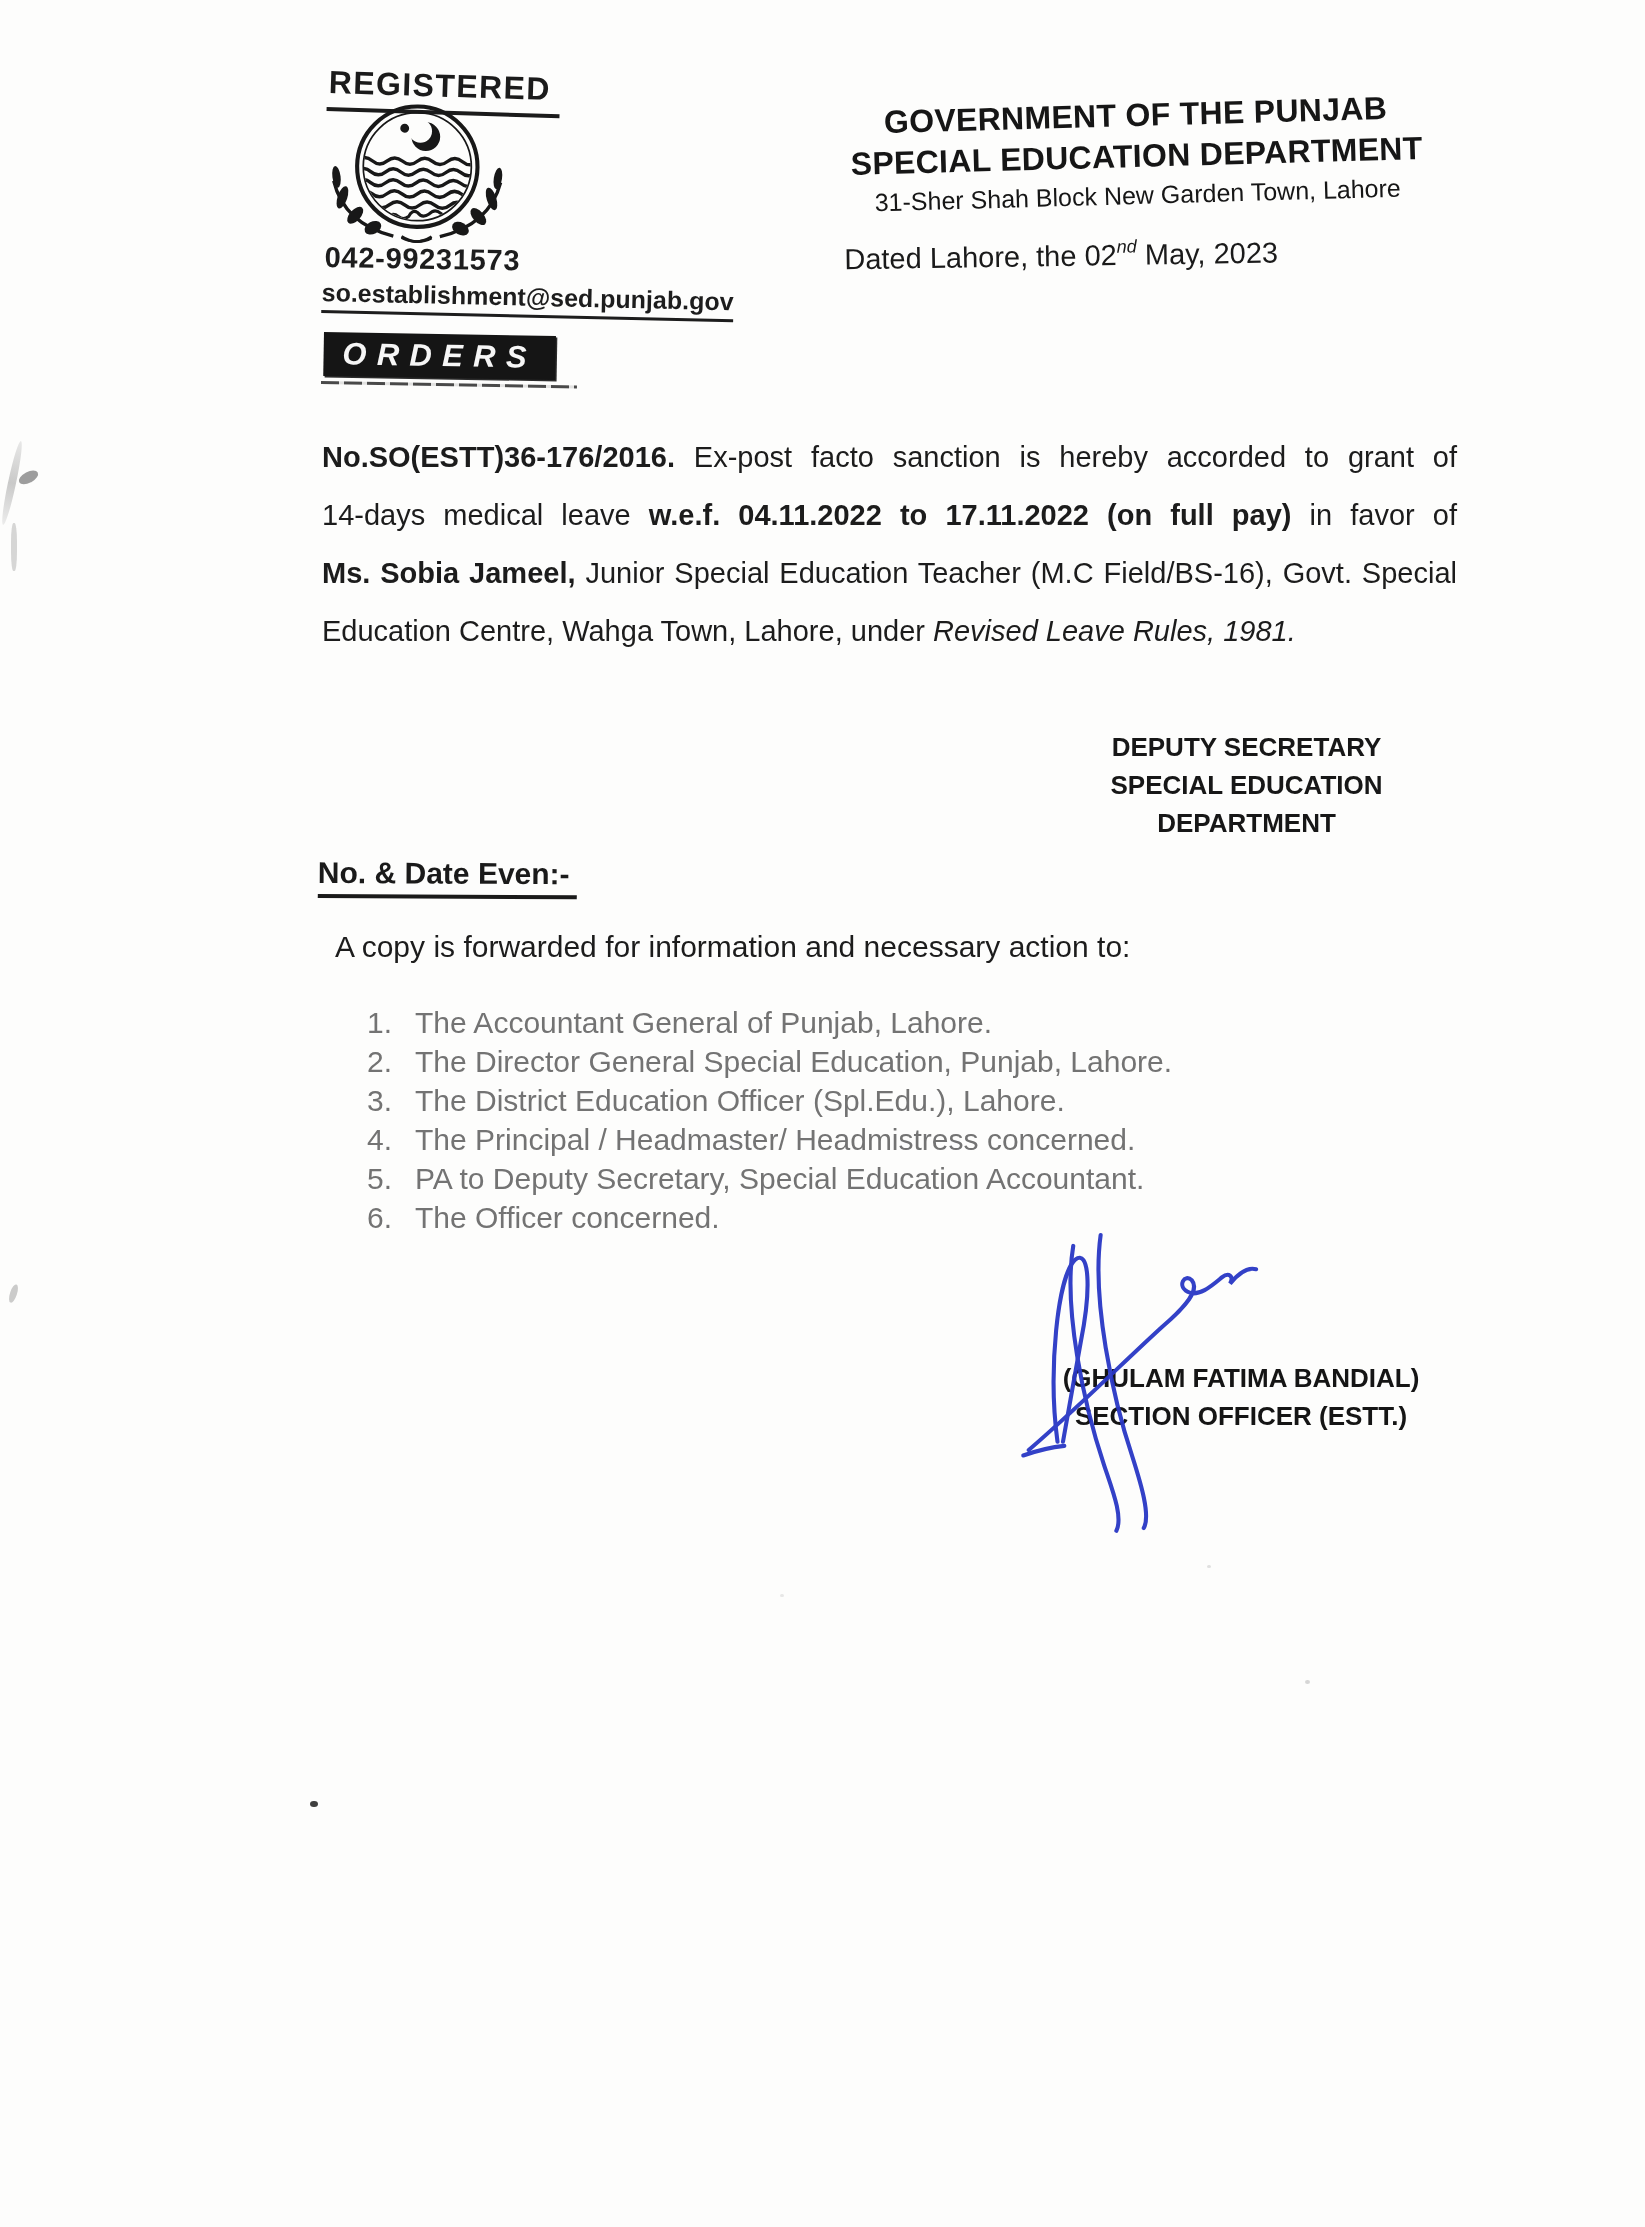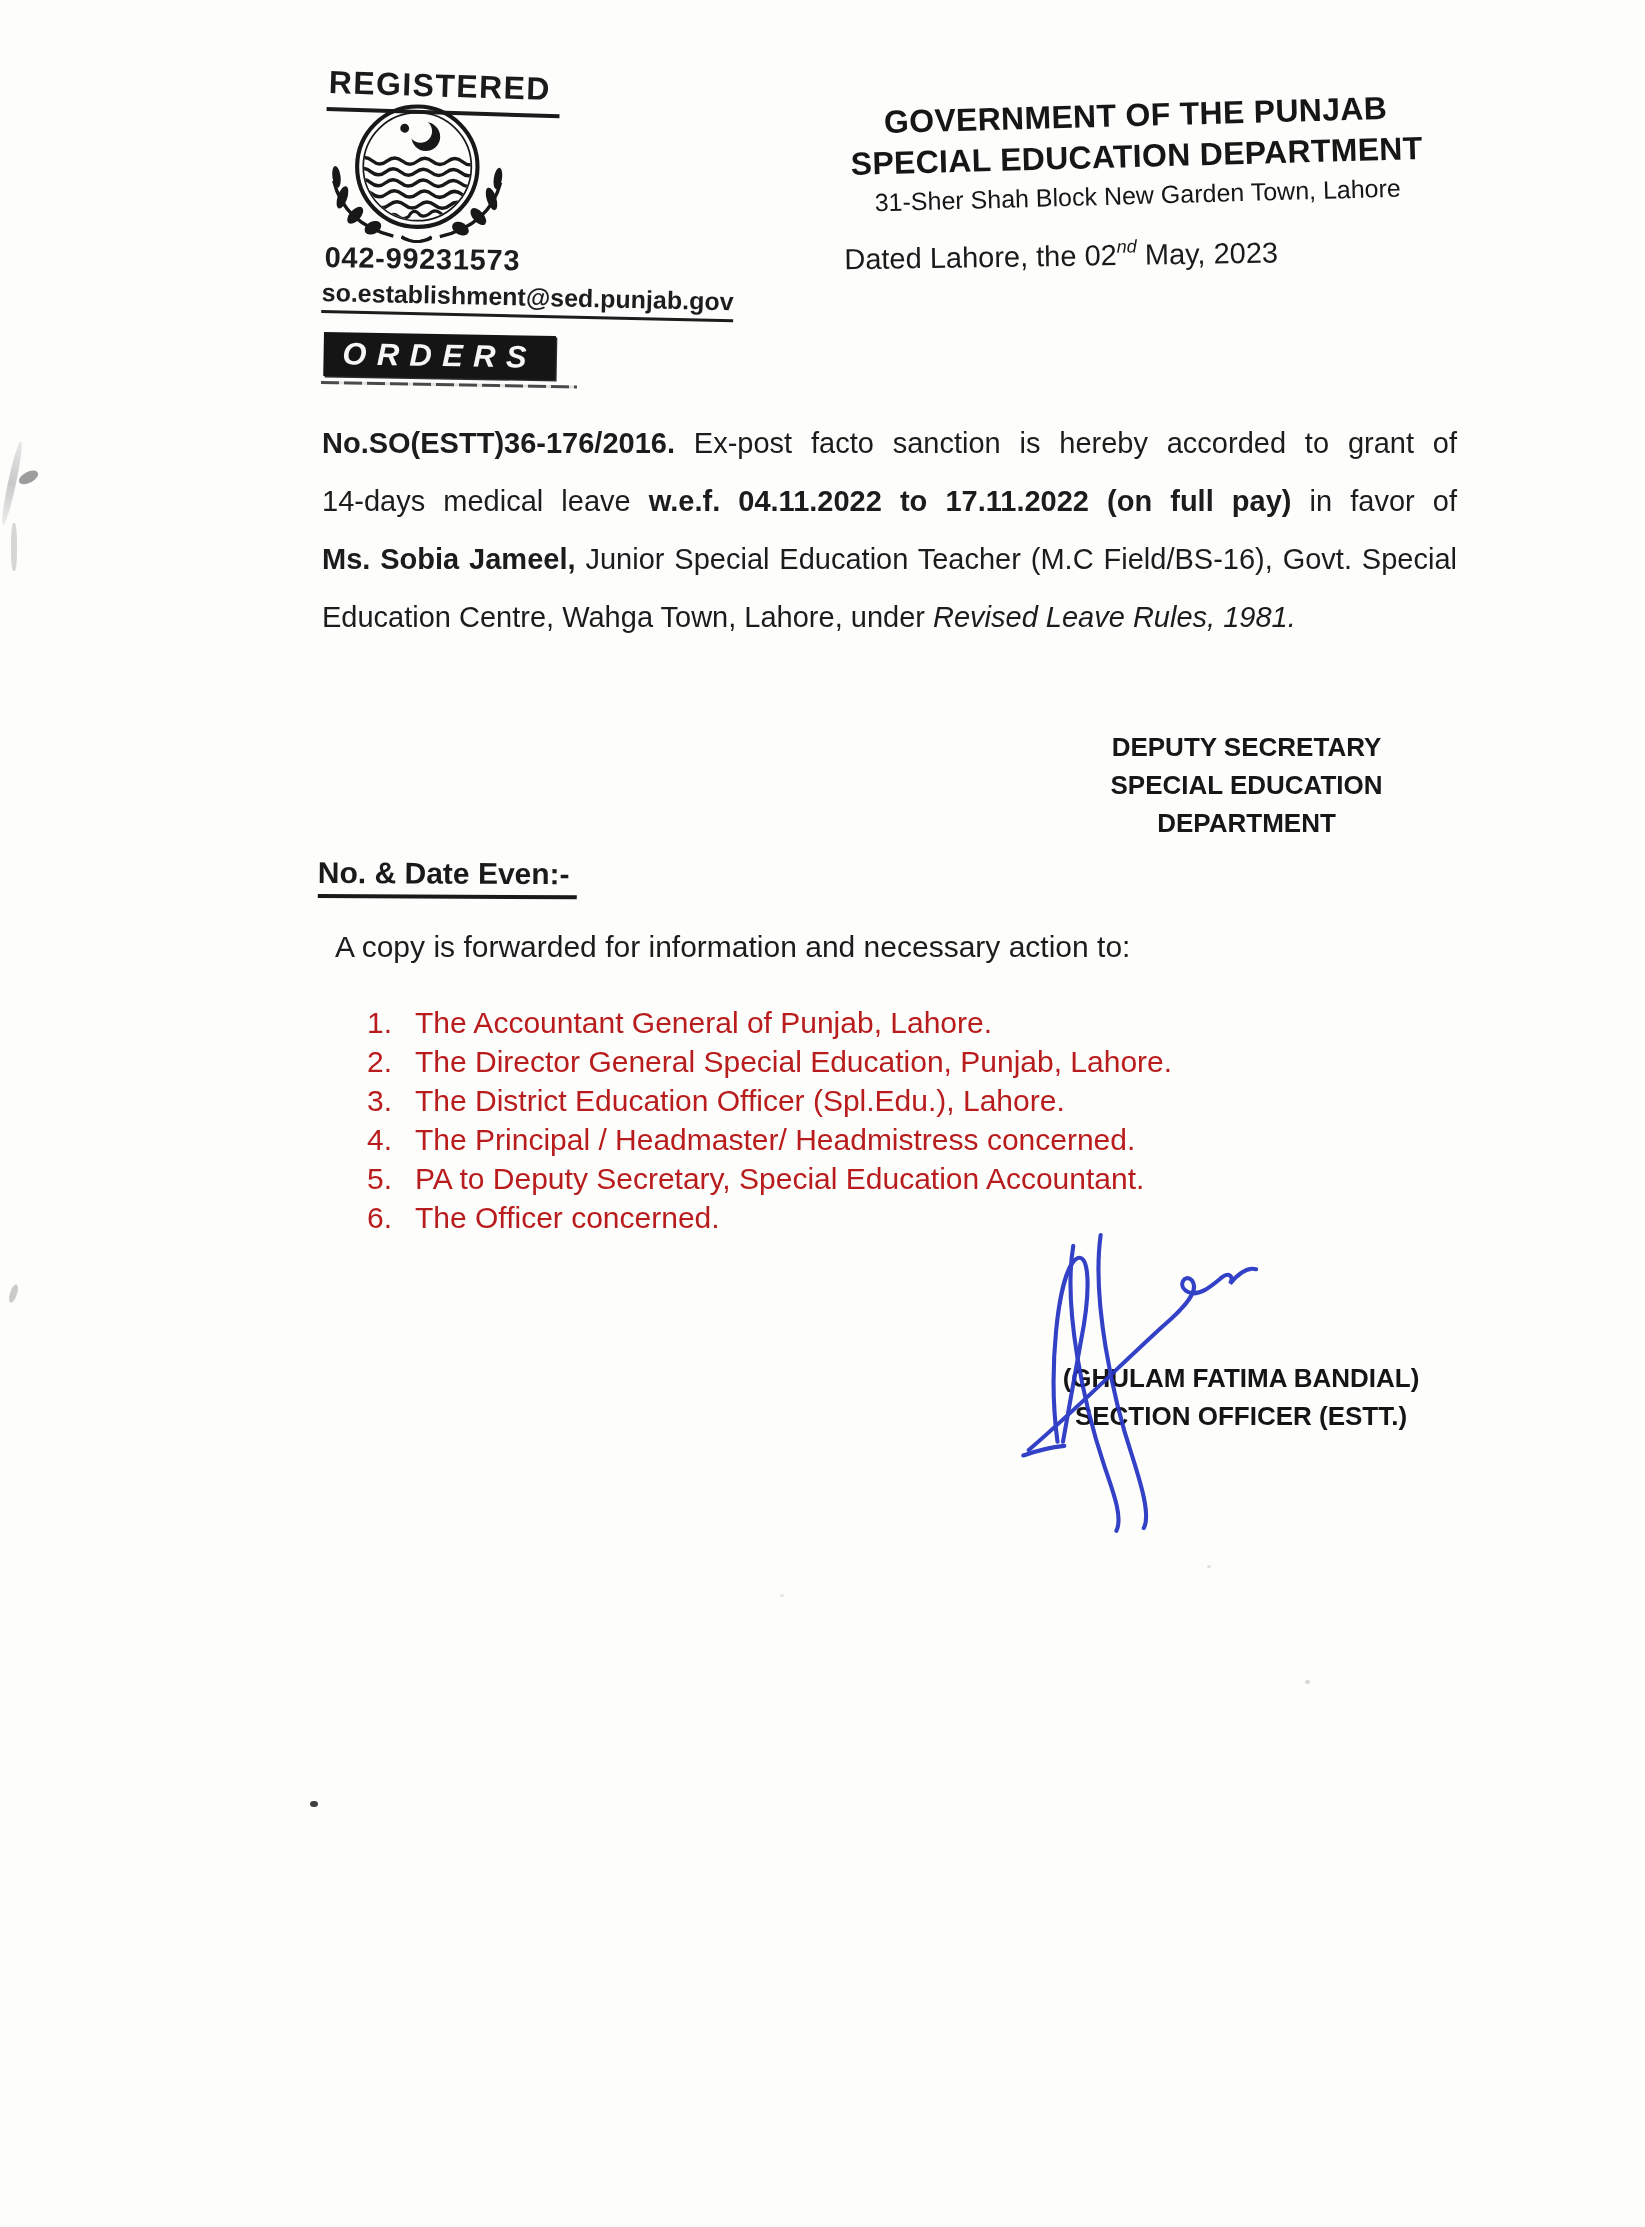--- a/index.html
+++ b/index.html
@@ -52,21 +52,21 @@
     transform:rotate(1deg); transform-origin:left top;
     box-shadow:1.4px 1.4px 0 #2c2c2c;
   }
   .orders-underline{
     position:absolute; left:321px; top:381px; width:256px; height:2.7px;
     background:repeating-linear-gradient(90deg,#2a2a2a 0 18px,rgba(42,42,42,.15) 18px 23px);
     transform:rotate(1deg); transform-origin:left top; opacity:.85;
   }
   
   .para{
-    position:absolute; left:322px; top:414px; width:1135px;
+    position:absolute; left:322px; top:428px; width:1135px;
     font-size:29px; color:#1c1c1c; line-height:58px;
   }
   .para .jline{ text-align:justify; text-align-last:justify; text-justify:inter-word; }
   .para .lastline{ text-align:left; }
   .b{ font-weight:bold; }
   .bi{ font-weight:normal; font-style:italic; }
   
   .signatory{
     position:absolute; left:1101px; top:728px; width:291px;
     text-align:center; font-size:26px; font-weight:bold; line-height:38px; color:#171717;
@@ -78,21 +78,21 @@
     border-bottom:4.1px solid #1a1a1a; padding:0 6.9px 4.1px 0;
     transform:rotate(0.3deg); transform-origin:left top;
   }
   .forward-note{
     position:absolute; left:315px; top:930px;
     font-size:30px; color:#1c1c1c;margin-left:20px;
   }
   
   .recipients{
     position:absolute; left:367px; top:1003px;
-    font-size:30px; color:#b91c1c; line-height:39px;
+    font-size:30px; color:#737373; line-height:39px;
   }
   .recip-row{ white-space:nowrap; }
   .recip-row .num{ display:inline-block; width:48px; }
   
   .sig-ink{ position:absolute; left:1008px; top:1224px; width:288px; height:315px; z-index:3; }
   .sig-text{
     position:absolute; left:1023px; top:1359px; width:436px;
     text-align:center; font-size:26px; font-weight:bold; line-height:38px; color:#151515; z-index:2;
   }
   

